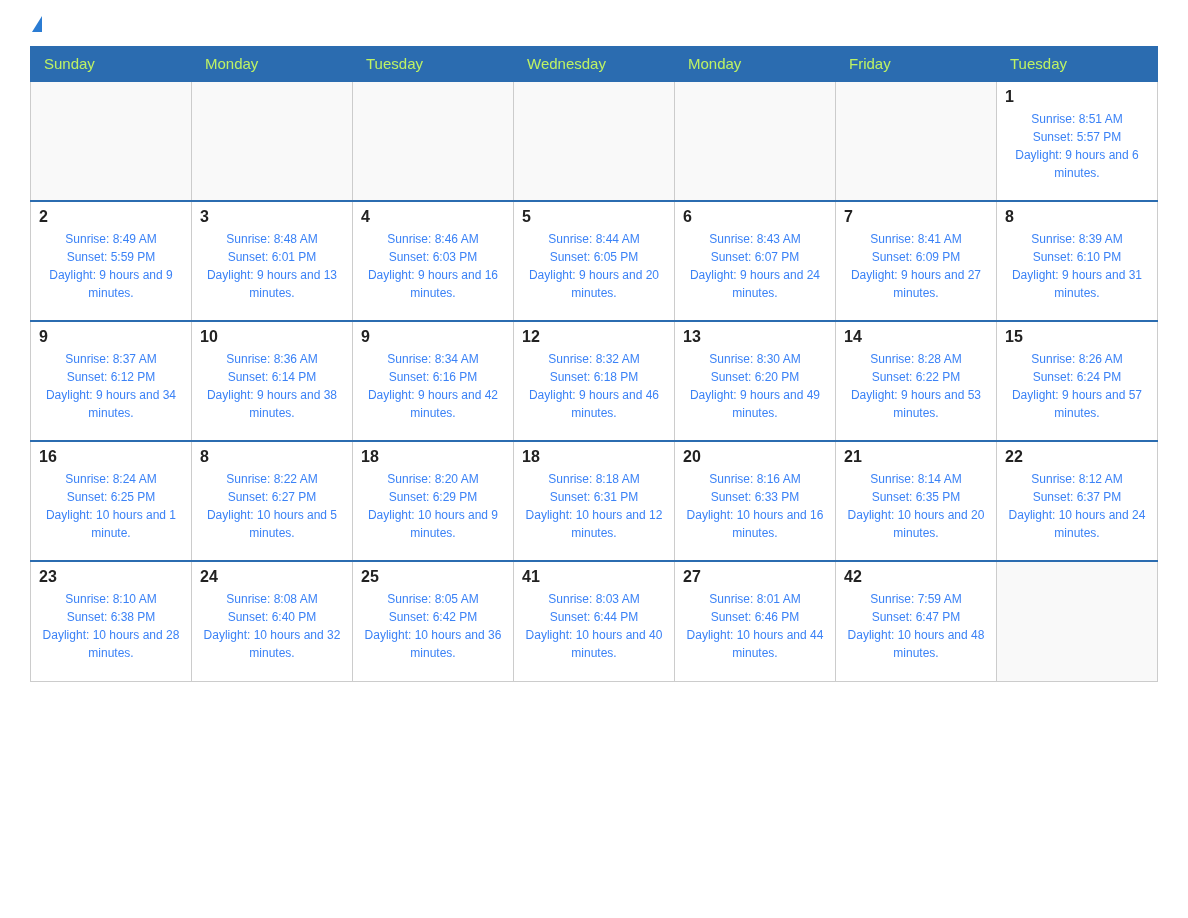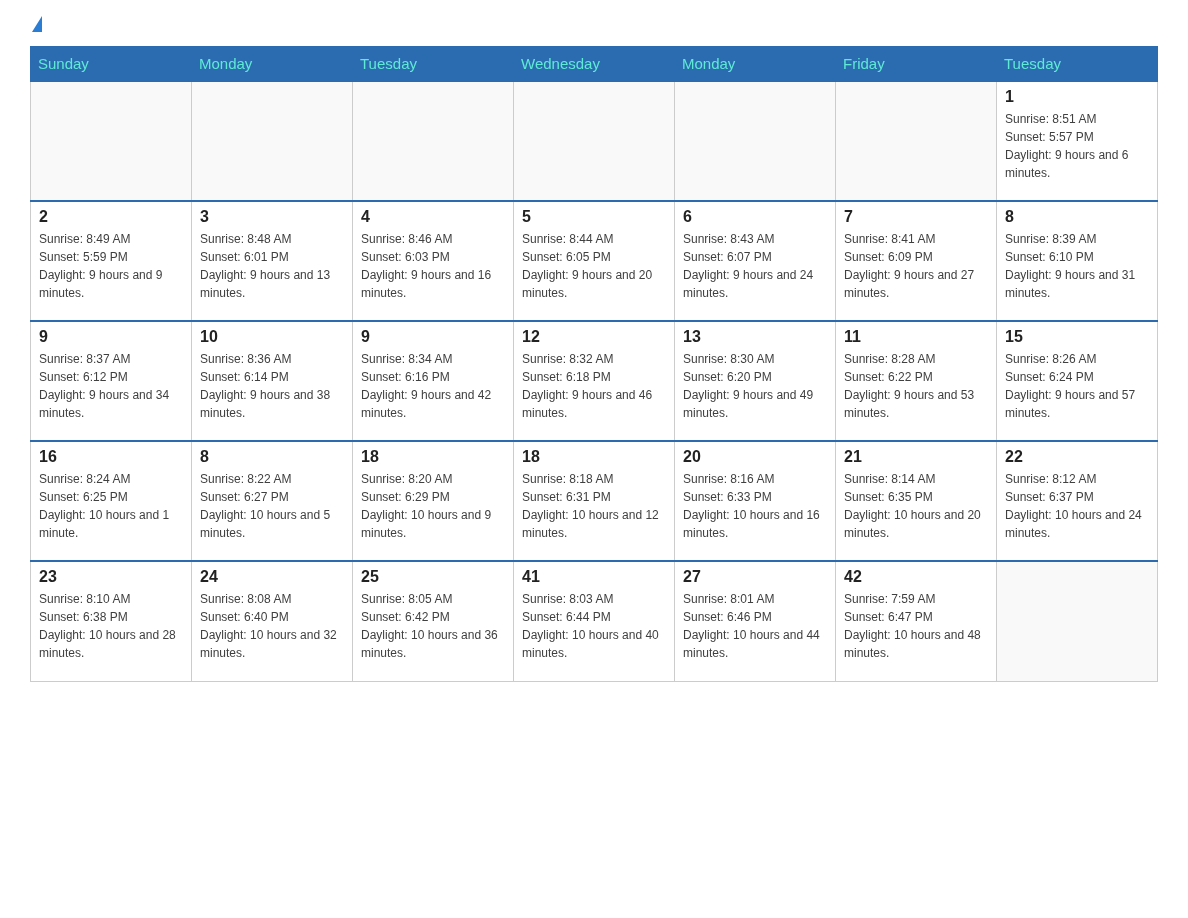--- a/index.html
+++ b/index.html
@@ -59,22 +59,22 @@
       color: #555;
       margin-top: 4px;
     }
     table {
       width: 100%;
       border-collapse: collapse;
       margin-top: 10px;
     }
     th {
       background-color: #2b6cb0;
-      color: #5eead4;
-      padding: 8px 7px;
+      color: #bef264;
+      padding: 8px 13px;
       font-size: 15px;
       font-weight: normal;
       text-align: left;
       border: 1px solid #2b6cb0;
     }
     td {
       vertical-align: top;
       border: 1px solid #ccc;
       padding: 6px 8px;
       width: 14.28%;
@@ -85,22 +85,23 @@
       background: #f9f9f9;
     }
     .day-number {
       font-size: 16px;
       font-weight: bold;
       color: #222;
       margin-bottom: 4px;
     }
     .day-info {
       font-size: 12px;
-      color: #404040;
+      color: #3b82f6;
       line-height: 1.5;
+      text-align: center;
     }
     tr.week-row td {
       border-top: 2px solid #2b6cb0;
     }
   </style>
 </head>
 <body>
 
 <div class="header">
   <div class="logo">
@@ -186,21 +187,21 @@
         </td>
         <td>
           <div class="day-number">12</div>
           <div class="day-info">Sunrise: 8:32 AM<br>Sunset: 6:18 PM<br>Daylight: 9 hours and 46 minutes.</div>
         </td>
         <td>
           <div class="day-number">13</div>
           <div class="day-info">Sunrise: 8:30 AM<br>Sunset: 6:20 PM<br>Daylight: 9 hours and 49 minutes.</div>
         </td>
         <td>
-          <div class="day-number">11</div>
+          <div class="day-number">14</div>
           <div class="day-info">Sunrise: 8:28 AM<br>Sunset: 6:22 PM<br>Daylight: 9 hours and 53 minutes.</div>
         </td>
         <td>
           <div class="day-number">15</div>
           <div class="day-info">Sunrise: 8:26 AM<br>Sunset: 6:24 PM<br>Daylight: 9 hours and 57 minutes.</div>
         </td>
       </tr>
       <tr class="week-row">
         <td>
           <div class="day-number">16</div>

